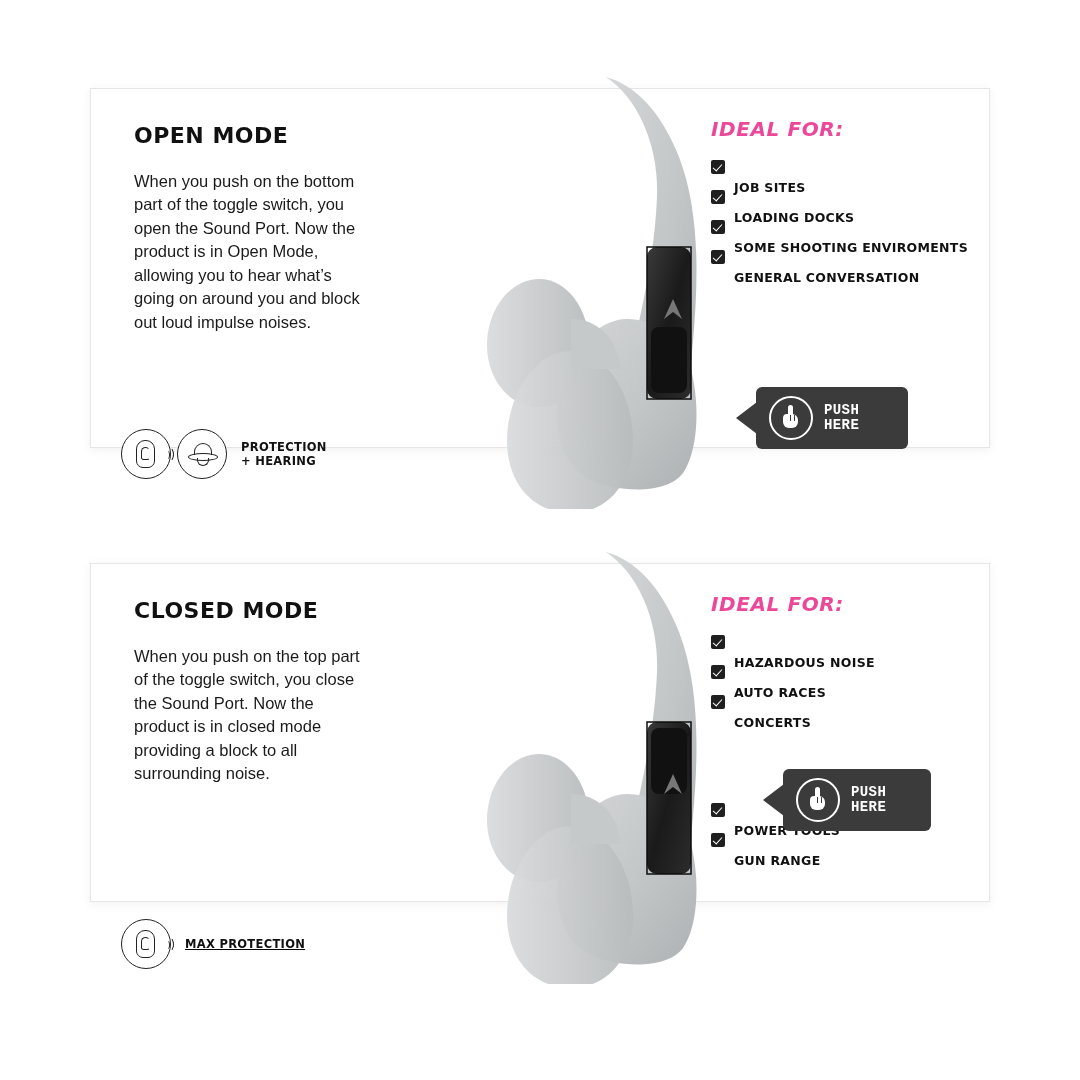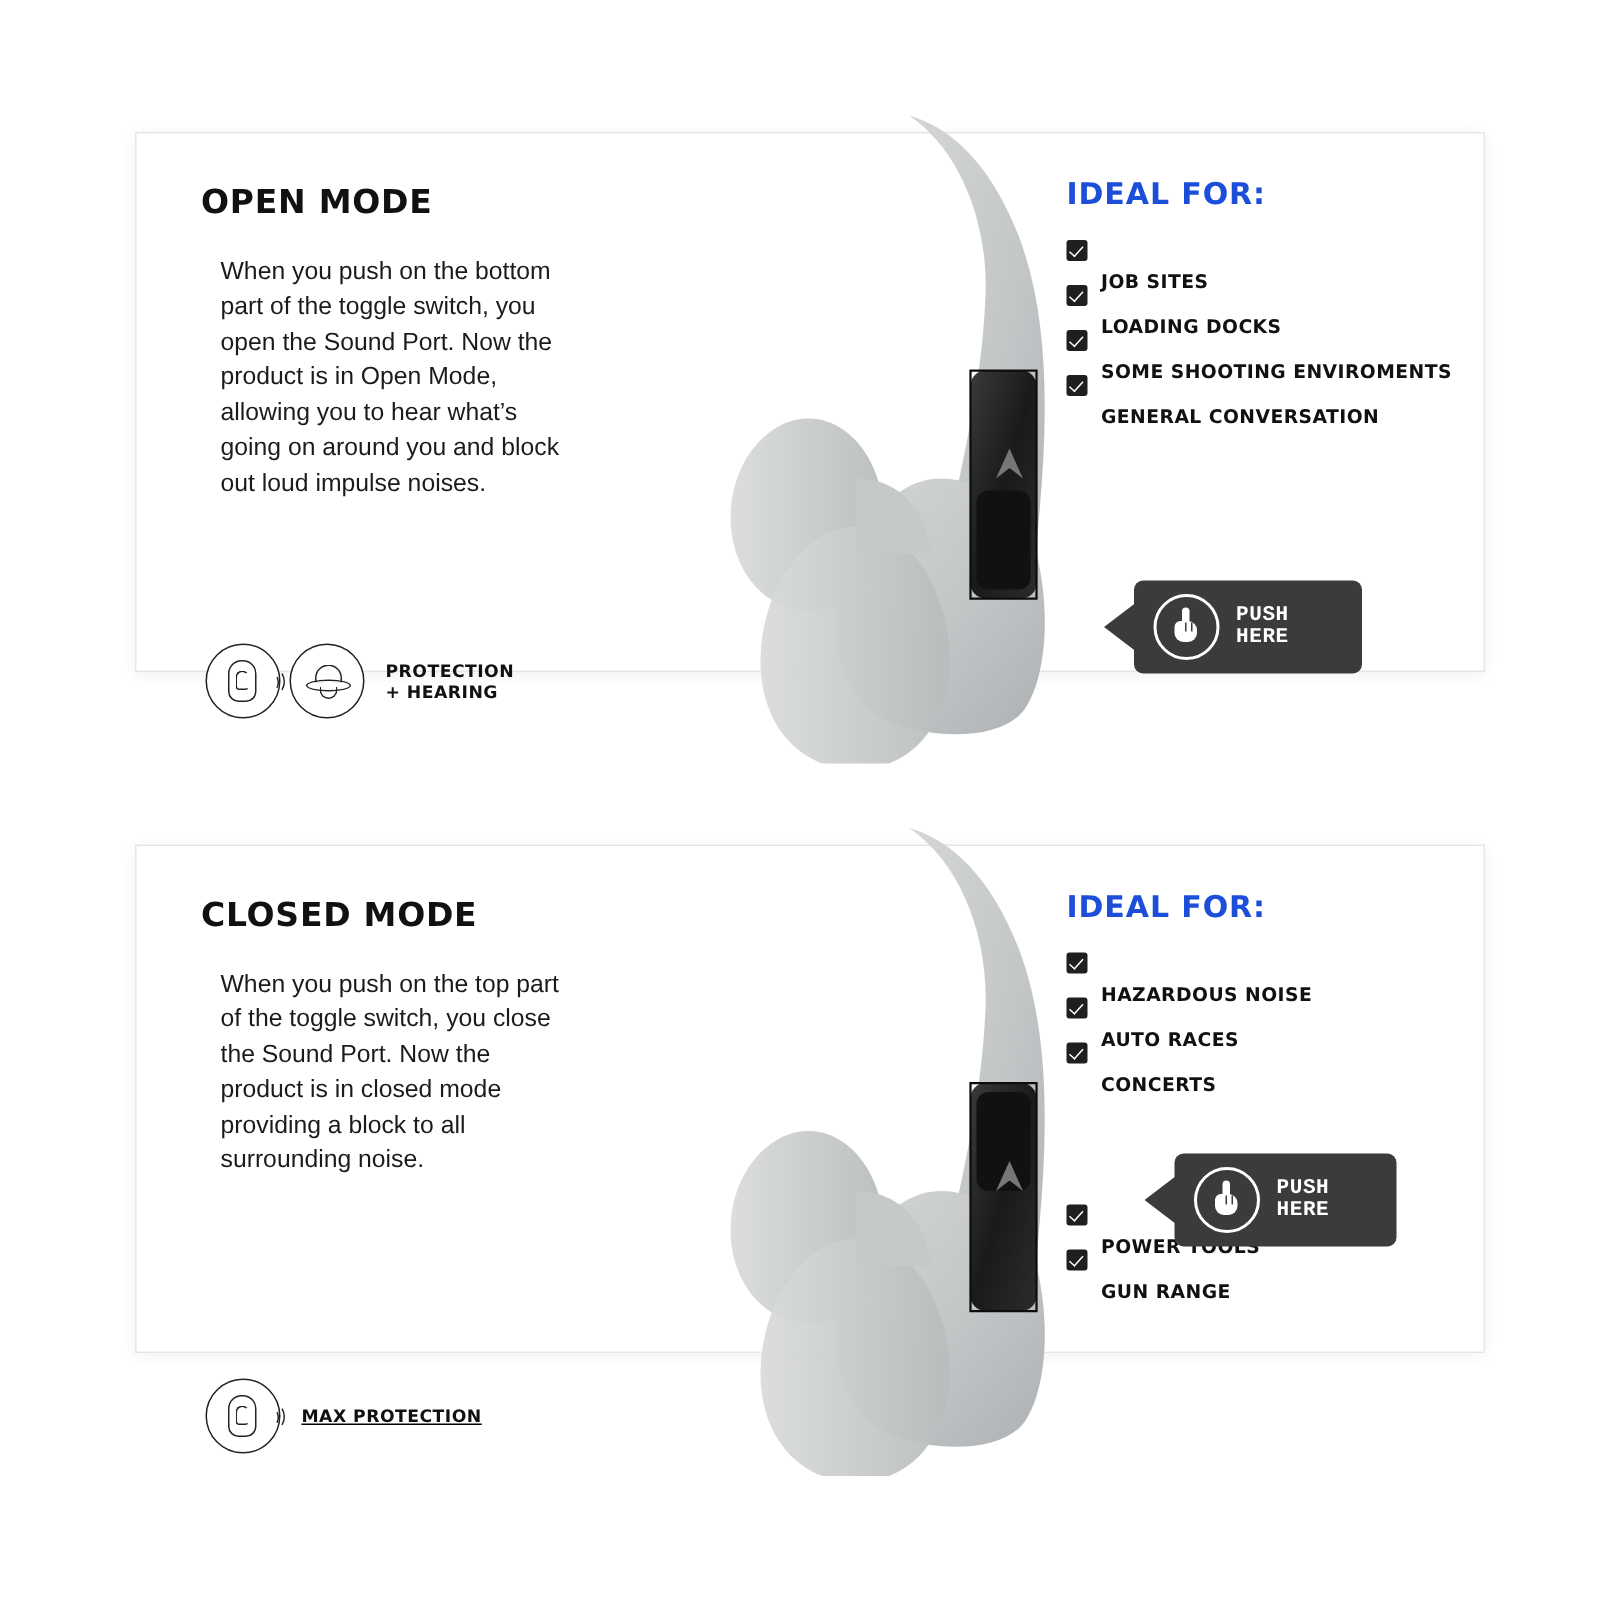--- a/index.html
+++ b/index.html
@@ -46,28 +46,28 @@
     font-size: 22px;
     letter-spacing: 0.5px;
     color: #111111;
     margin: 0 0 22px 0;
     text-transform: uppercase;
   }
   .mode-body {
     font-size: 16.5px;
     line-height: 1.42;
     color: #1b1b1b;
-    margin: 13px;
+    margin: 0;
     width: 232px;
   }
 
   
   .badges {
     position: absolute;
-    left: 46px;
+    left: 30px;
     display: flex;
     align-items: center;
     gap: 6px;
   }
   .badges-open { top: 340px; }
   .badges-closed { top: 355px; text-decoration: underline; }
 
   .badge-circle {
     width: 48px;
     height: 48px;
@@ -172,23 +172,24 @@
     width: 300px;
   }
   .right-open { left: 620px; top: 28px; }
   .right-closed { left: 620px; top: 28px; }
 
   .ideal-title {
     font-family: "DejaVu Sans", sans-serif;
     font-weight: bold;
     font-size: 20px;
     letter-spacing: 0.6px;
-    color: #1d4ed8;
+    color: #ec4899;
     margin: 0 0 16px 0;
     text-transform: uppercase;
+    font-style: italic;
   }
 
   .check-row {
     display: flex;
     align-items: center;
     margin-bottom: 10px;
     height: 20px;
   }
   .checkbox {
     width: 14px;

